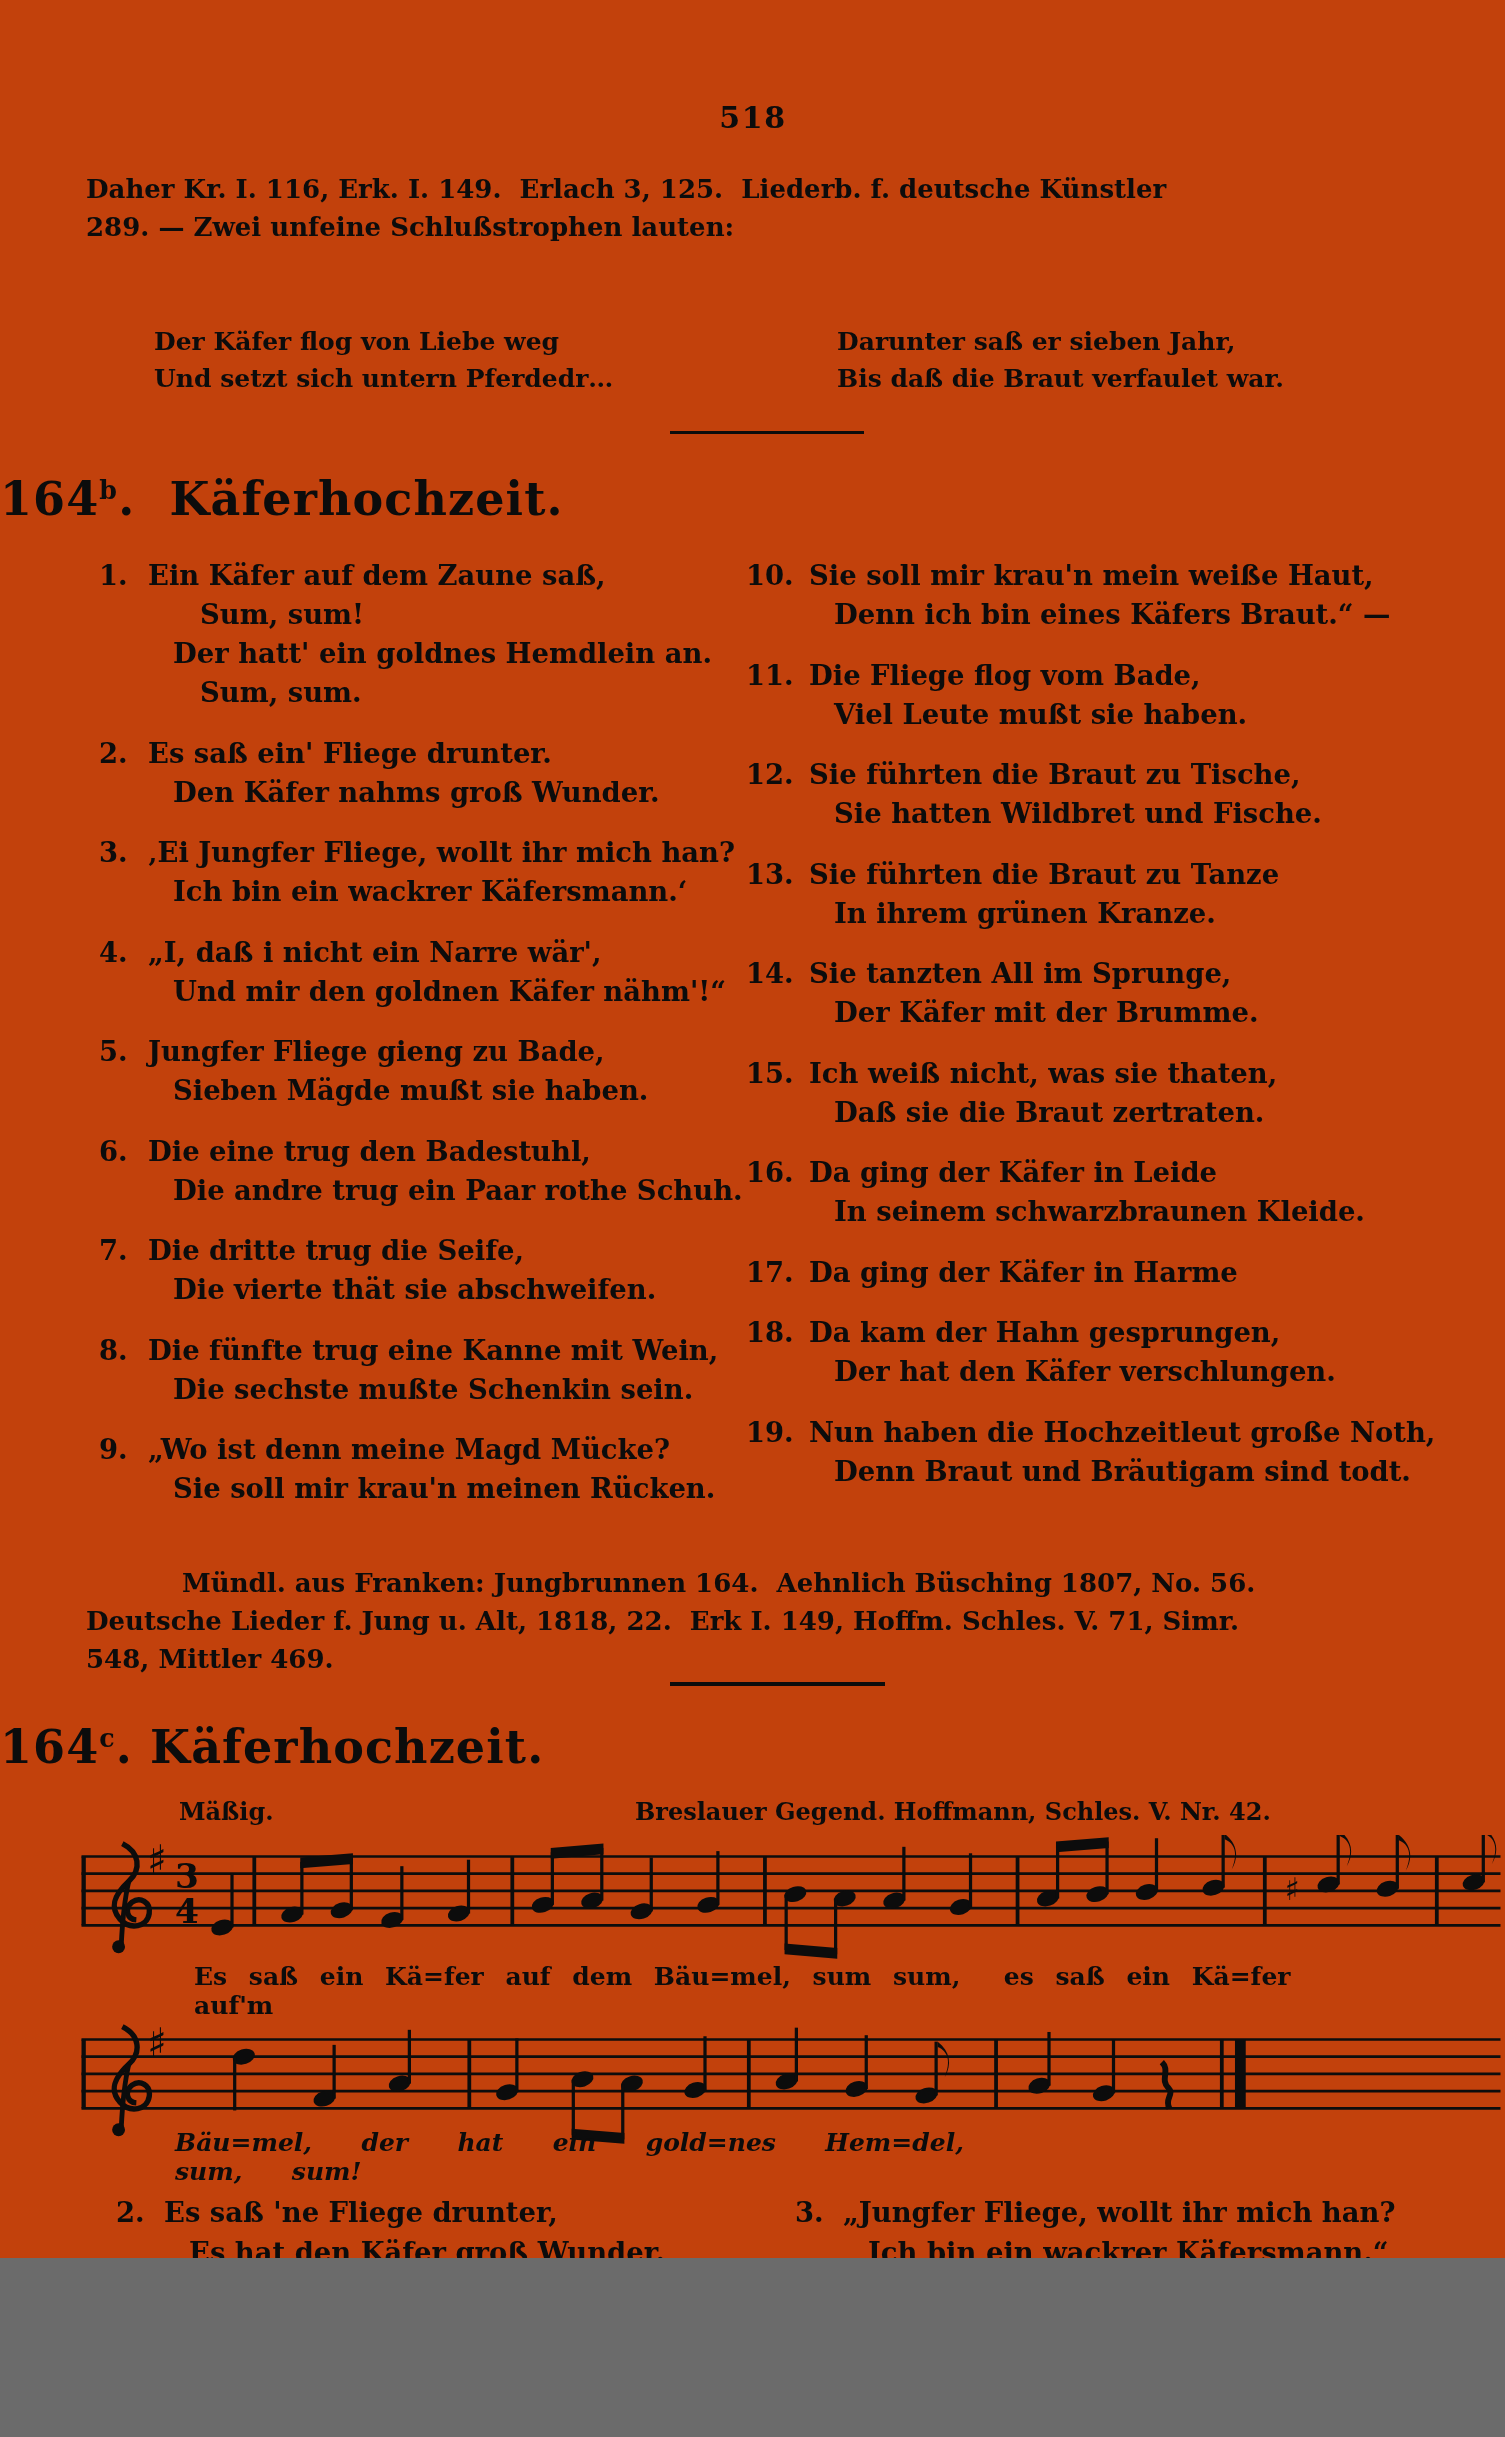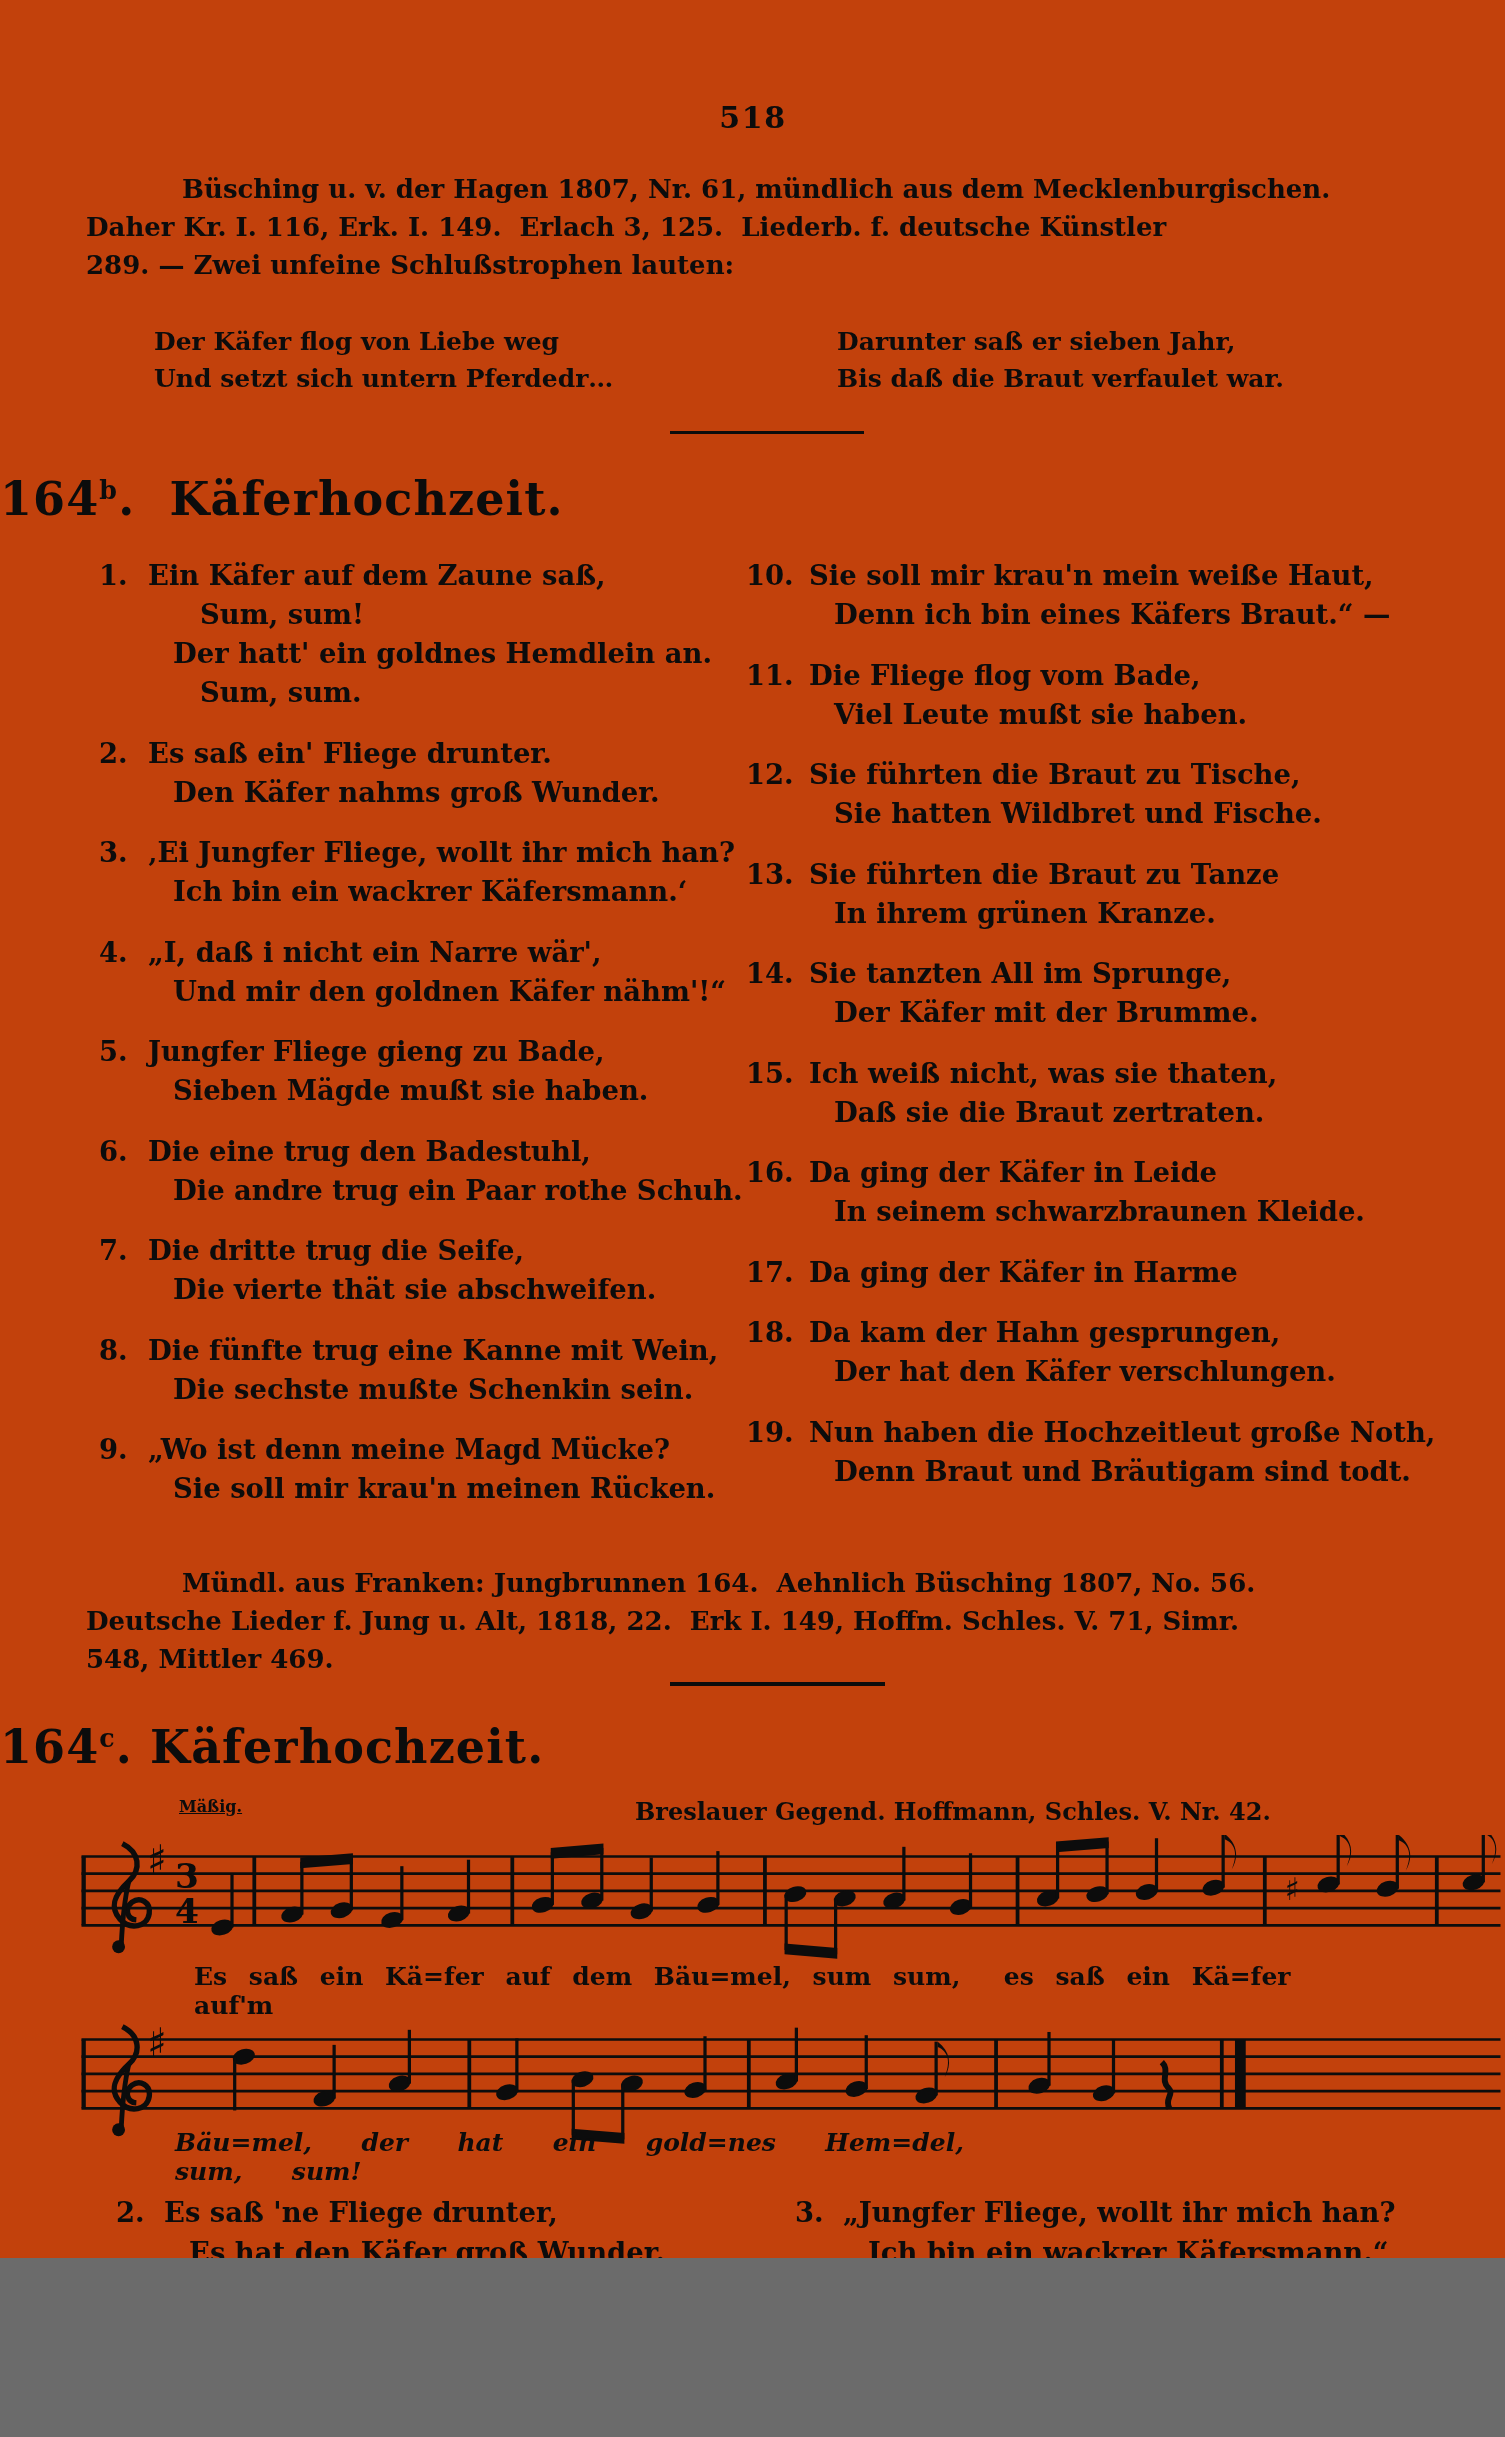--- a/index.html
+++ b/index.html
@@ -25,21 +25,21 @@
   .heading sup{font-size:0.55em;vertical-align:super;}
   .vcol{position:absolute;top:556px;}
   .colL{left:99px;width:667px;}
   .colR{left:746px;width:731px;}
   .verse{display:flex;align-items:flex-start;margin-bottom:21.5px;font-size:27.4px;line-height:39px;}
   .colL .vnum{width:49px;flex:none;}
   .colR .vnum{width:63px;flex:none;}
   .vlines{flex:1;}
   .vline.cont{margin-left:25px;}
   .vline.sum{margin-left:52px;}
-  .tempo{position:absolute;top:1797px;left:179px;font-size:16px;text-decoration:underline;}
+  .tempo{position:absolute;top:1797px;left:179px;font-size:24px;}
   .attribution{position:absolute;top:1797px;left:635px;width:699px;font-size:24px;}
   .staff{position:absolute;left:81px;width:1420px;height:129px;}
   .staff1{top:1835px;}
   .staff2{top:2018px;}
   .mus-text{font-family:"DejaVu Sans", sans-serif;font-weight:700;}
   .timesig{font-family:"DejaVu Serif", serif;font-weight:700;font-size:64px;}
   .lyrics{position:absolute;font-size:25px;white-space:pre-wrap;}
   .l1{top:1962px;left:194px;width:1194px;word-spacing:13px;}
   .l2{top:2128px;left:175px;width:839px;word-spacing:16px;font-style:italic;}
   .cverse{position:absolute;top:2192px;display:flex;font-size:27.4px;line-height:40px;}
@@ -48,21 +48,20 @@
   .cverse .vnum{width:48px;flex:none;}
 </style>
 </head>
 <body>
 
 <div class="page">
 
   <div class="pagenum">518</div>
 
   <div class="intro">
-    <div class="pline first">Büsching u. v. der Hagen 1807, Nr. 61, mündlich aus dem Mecklenburgischen.</div>
     <div class="pline">Daher Kr. I. 116, Erk. I. 149.  Erlach 3, 125.  Liederb. f. deutsche Künstler</div>
     <div class="pline">289. — Zwei unfeine Schlußstrophen lauten:</div>
   </div>
 
   <div class="quatrain qleft">
     <div>Der Käfer flog von Liebe weg</div>
     <div>Und setzt sich untern Pferdedr…</div>
   </div>
   <div class="quatrain qright">
     <div>Darunter saß er sieben Jahr,</div>

